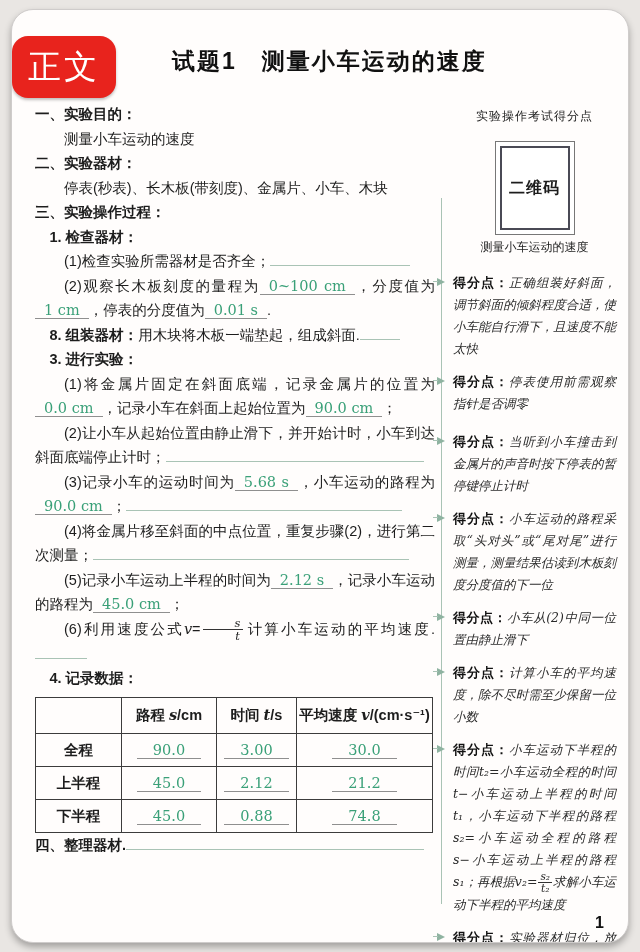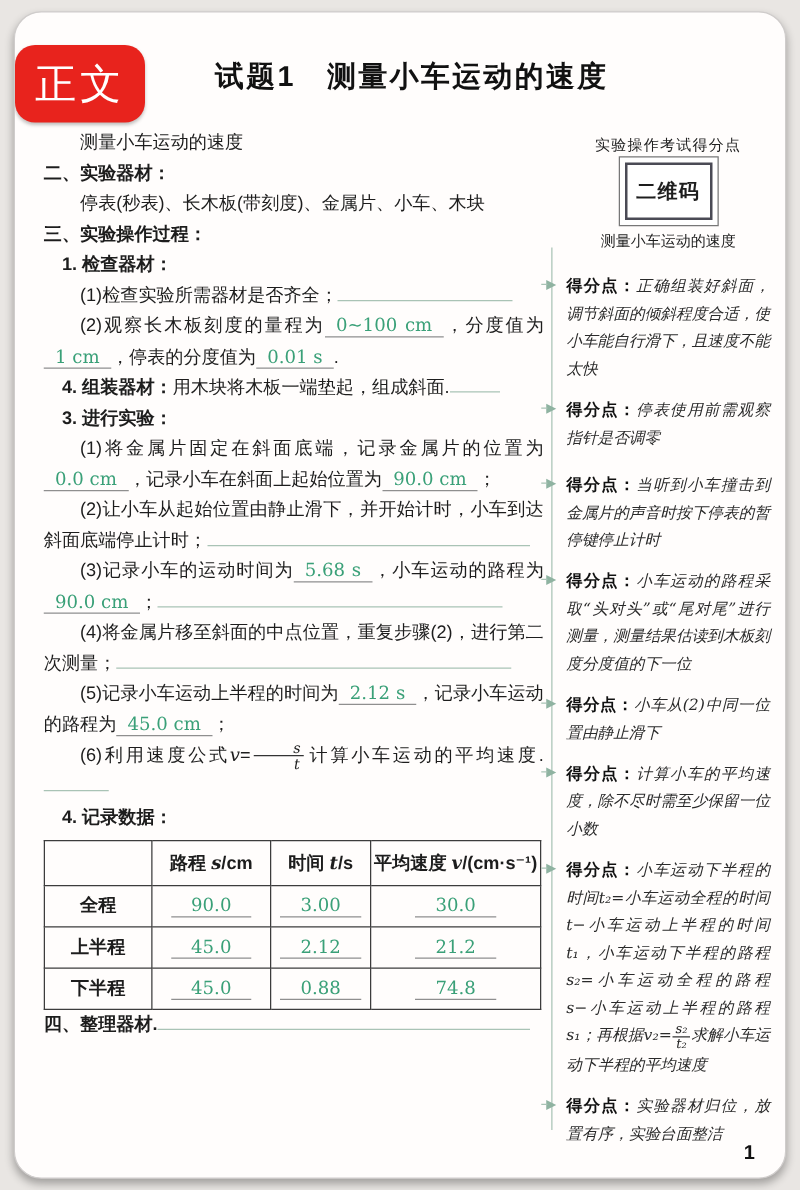--- a/index.html
+++ b/index.html
@@ -95,21 +95,21 @@
     flex: 1; position: relative;
     padding: 6px 2px 0 18px;
     font-size: 12.5px;
   }
   .trunk {
     position: absolute; left: 6px; top: 96px; height: 706px;
     border-left: 1.6px solid #a9c3b5;
   }
   .sb-toplabel { text-align: center; font-size: 12px; color:#222; letter-spacing: 1px; }
   .qr-outer {
-    width: 80px; height: 56px; margin: 0 auto 4px auto;
+    width: 80px; height: 94px; margin: 16px auto 4px auto;
     border: 1px solid #777; background: #fff;
     padding: 4px; display: flex;
   }
   .qr-inner {
     flex: 1; border: 2px solid #4a4a55;
     display: flex; align-items: center; justify-content: center;
     font-weight: bold; font-size: 16px; letter-spacing: 1px;
   }
   .qr-caption { text-align: center; font-size: 12px; margin-bottom: 10px; }
   .sb-item {
@@ -154,32 +154,33 @@
 
   <div class="badge">
     <span>正文</span>
   </div>
 
   <div class="title">试题1　测量小车运动的速度</div>
 
   <div class="main">
 
     <div class="leftcol">
+      <p class="hd">一、实验目的：</p>
       <p class="ind">测量小车运动的速度</p>
       <p class="hd">二、实验器材：</p>
       <p class="ind">停表(秒表)、长木板(带刻度)、金属片、小车、木块</p>
       <p class="hd">三、实验操作过程：</p>
 
       <p class="ind1 hd">1. 检查器材：</p>
 
       <p class="ind"><span>(1)检查实验所需器材是否齐全；</span><span class="tail t1"></span></p>
 
       <p class="ind"><span>(2)观察长木板刻度的量程为</span><span class="ans">0~100 cm</span><span>，分度值为</span><span class="ans">1 cm</span><span>，停表的分度值为</span><span class="ans">0.01 s</span><span>.</span></p>
 
-      <p class="ind1"><span class="hd">4. 组装器材：</span><span>用木块将木板一端垫起，组成斜面.</span><span class="tail t2"></span></p>
+      <p class="ind1"><span class="hd">8. 组装器材：</span><span>用木块将木板一端垫起，组成斜面.</span><span class="tail t2"></span></p>
 
       <p class="ind1 hd">3. 进行实验：</p>
 
       <p class="ind"><span>(1)将金属片固定在斜面底端，记录金属片的位置为</span><span class="ans">0.0 cm</span><span>，记录小车在斜面上起始位置为</span><span class="ans">90.0 cm</span><span>；</span></p>
 
       <p class="ind"><span>(2)让小车从起始位置由静止滑下，并开始计时，小车到达斜面底端停止计时；</span><span class="tail t3"></span></p>
 
       <p class="ind"><span>(3)记录小车的运动时间为</span><span class="ans">5.68 s</span><span>，小车运动的路程为</span><span class="ans">90.0 cm</span><span>；</span><span class="tail t4"></span></p>
 
       <p class="ind"><span>(4)将金属片移至斜面的中点位置，重复步骤(2)，进行第二次测量；</span><span class="tail t5"></span></p>

